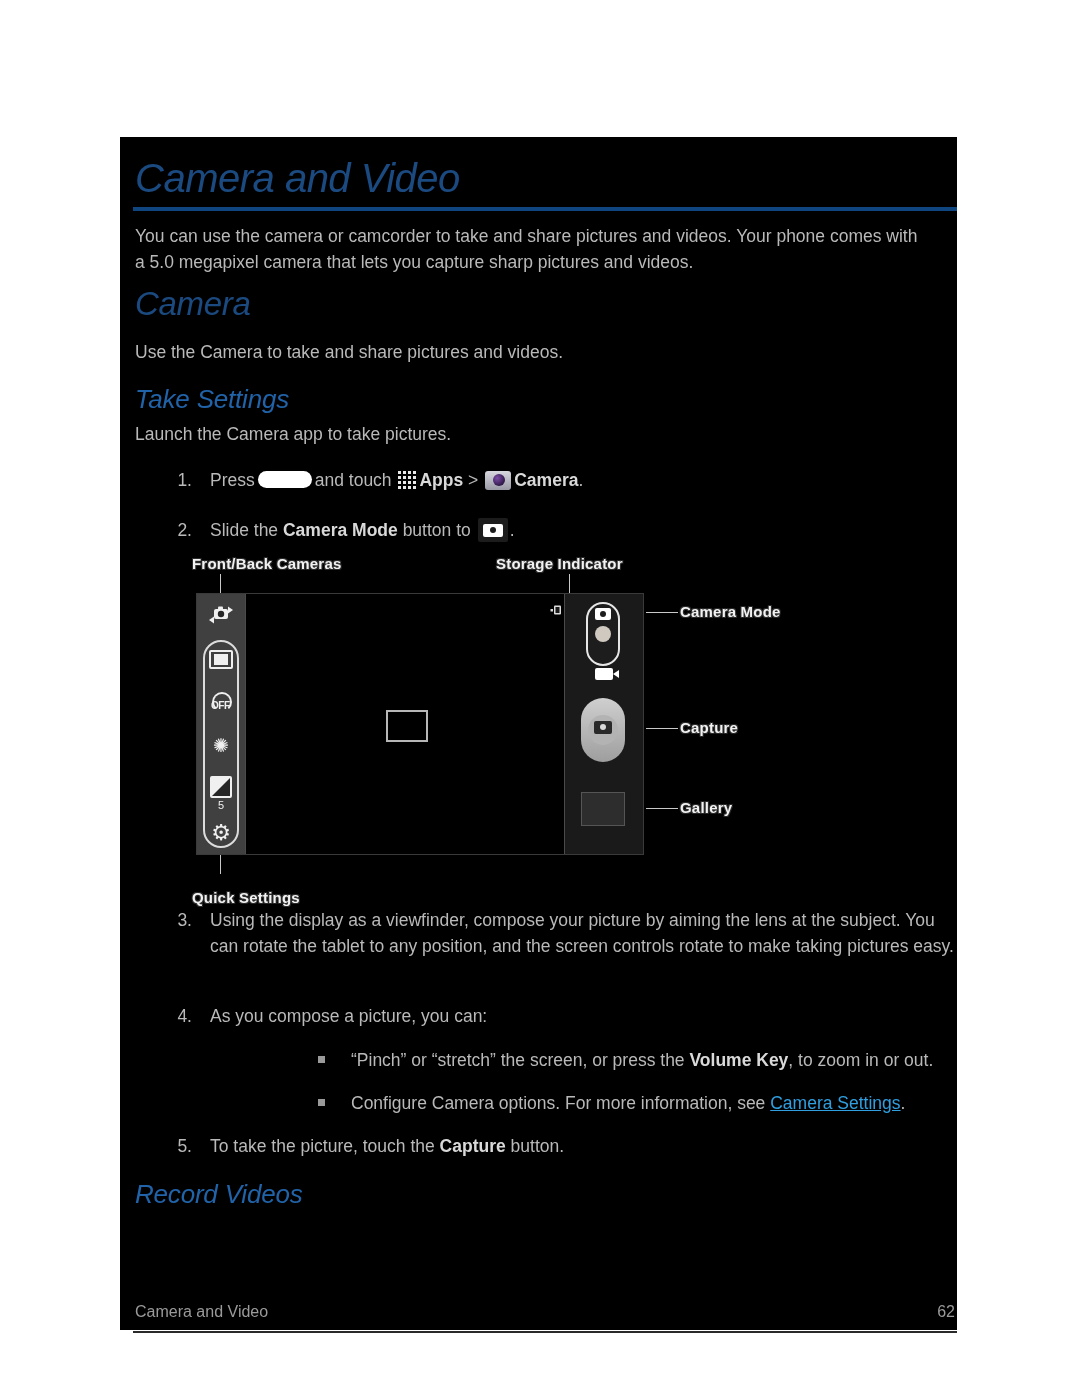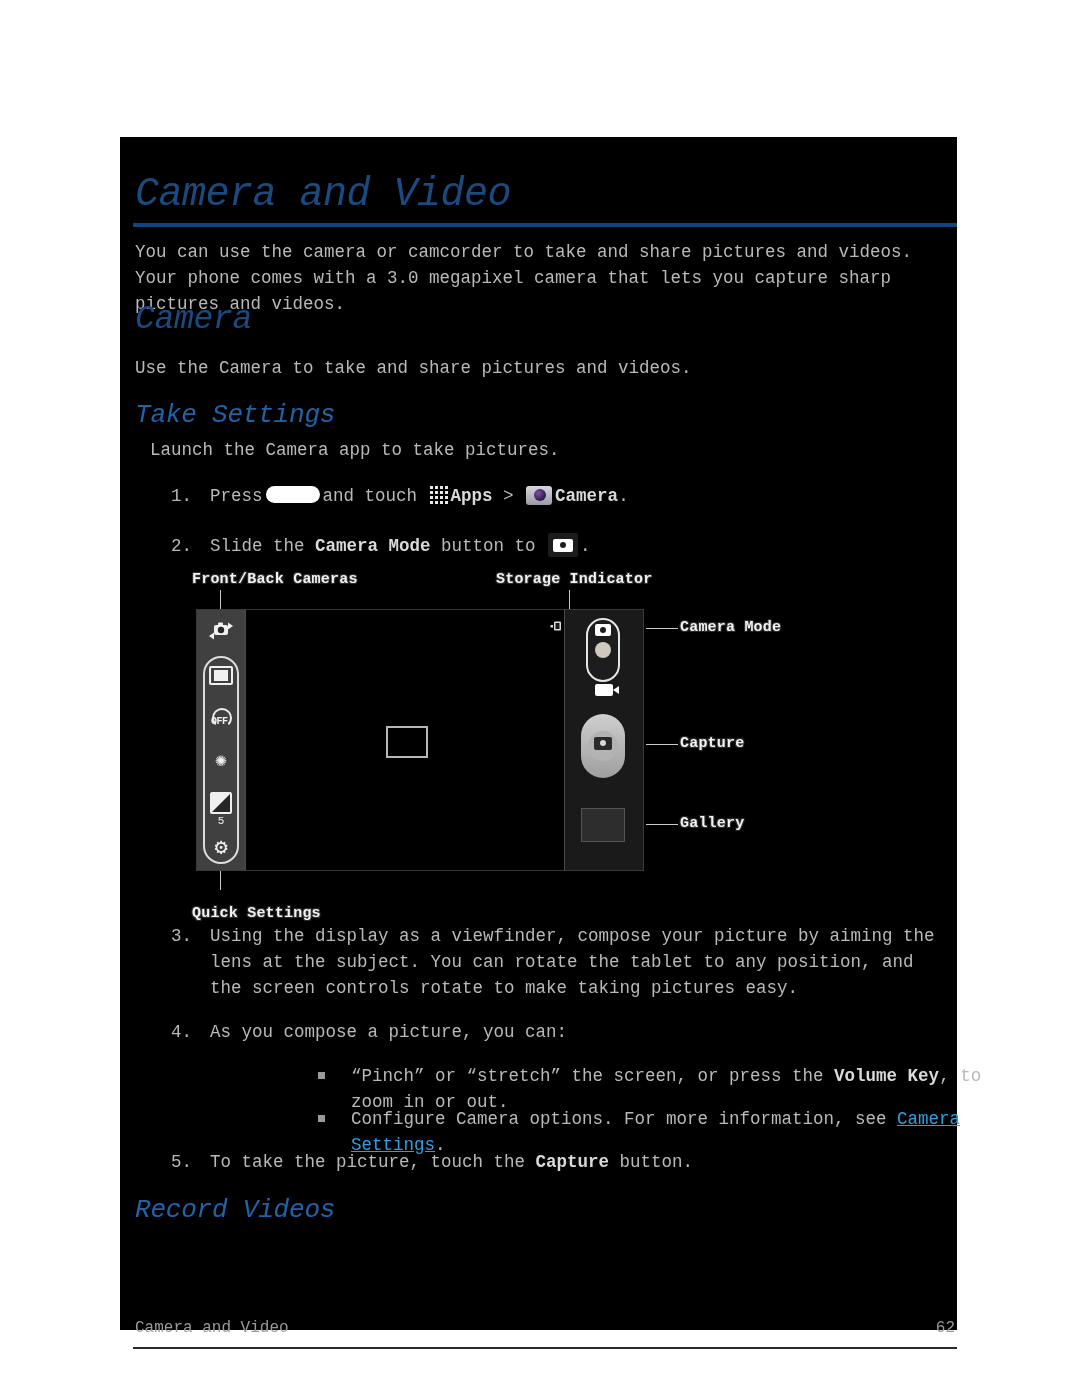--- a/index.html
+++ b/index.html
@@ -22,24 +22,23 @@
     top: 137px;
     width: 837px;
     height: 1193px;
     background: #000000;
     box-sizing: border-box;
   }
 
   .content {
     position: absolute;
     left: 8px;
-    top: 16px;
+    top: 0;
     width: 829px;
     height: 1193px;
-    font-family: Liberation Mono, monospace;
   }
 
   
   #doc-title {
     position: absolute;
     left: 7px;
     top: 19px;
     font-size: 40px;
     font-style: italic;
     color: #1b4a80;
@@ -79,21 +78,21 @@
     line-height: 26px;
   }
 
   
   #intro { left: 7px; top: 86px; width: 790px; }
 
   #camera-h2 { left: 7px; top: 148px; }
   #camera-desc { left: 7px; top: 202px; width: 700px; }
 
   #take-pictures-h3 { left: 7px; top: 247px; }
-  #take-pictures-desc { left: 7px; top: 284px; width: 700px; margin-left: 15px; }
+  #take-pictures-desc { left: 7px; top: 284px; width: 700px; }
 
   
   .step {
     position: absolute;
     font-size: 17.5px;
     color: #b9b9b9;
     line-height: 26px;
   }
   .step .num {
     position: absolute;
@@ -488,21 +487,21 @@
 </style>
 </head>
 <body>
 
 <div id="page-panel">
   <div class="content">
 
     <div id="doc-title">Camera and Video</div>
     <div id="title-rule"></div>
 
-    <div class="body-text" id="intro">You can use the camera or camcorder to take and share pictures and videos. Your phone comes with a 3.0 megapixel camera that lets you capture sharp pictures and videos.</div>
+    <div class="body-text" id="intro">You can use the camera or camcorder to take and share pictures and videos. Your phone comes with a 5.0 megapixel camera that lets you capture sharp pictures and videos.</div>
 
     <div class="h2" id="camera-h2">Camera</div>
     <div class="body-text" id="camera-desc">Use the Camera to take and share pictures and videos.</div>
 
     <div class="h3" id="take-pictures-h3">Take Settings</div>
     <div class="body-text" id="take-pictures-desc">Launch the Camera app to take pictures.</div>
 
     <div class="step" id="step1">
       <span class="num">1.</span>
       <span class="txt"><span>Press</span><span class="home-key"></span><span>and touch</span>

